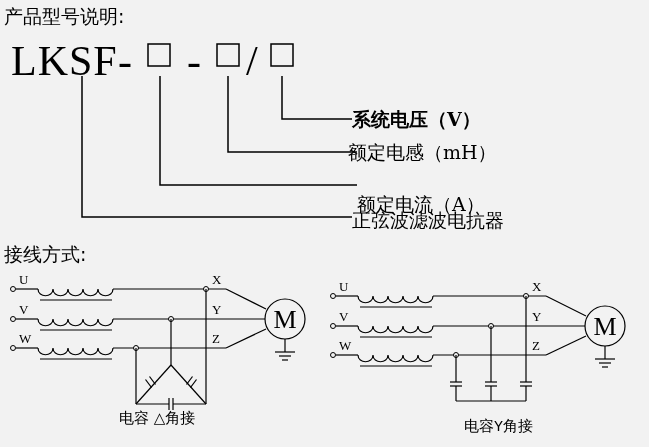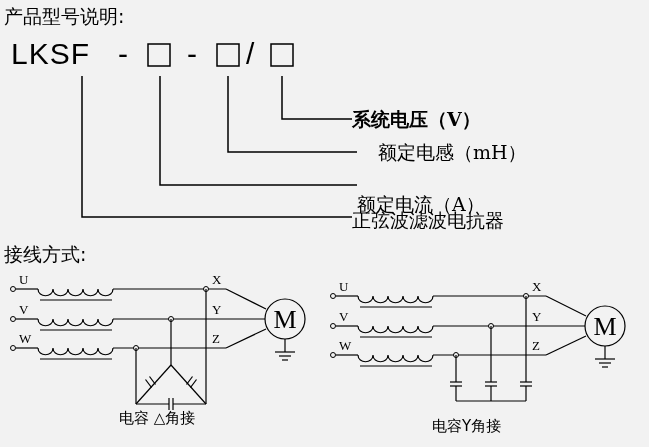--- a/index.html
+++ b/index.html
@@ -1,36 +1,36 @@
 <!DOCTYPE html>
 <html><head>
 <meta charset="utf-8">
 <style>
   html,body{margin:0;padding:0;}
   body{width:649px;height:447px;background:#f2f2f2;position:relative;overflow:hidden;font-family:"DejaVu Sans",sans-serif;color:#000;}
   .abs{position:absolute;white-space:nowrap;}
   .h1{font-size:19px;}
-  .model{font-family:Liberation Sans, sans-serif;font-size:30px;letter-spacing:1px;}
+  .model{font-family:Liberation Serif, serif;font-size:42px;letter-spacing:1px;}
   .desc{font-family:"DejaVu Serif",serif;font-size:19px;}
   .cap{font-size:15px;}
   svg{position:absolute;left:0;top:0;}
   svg text{font-family:"Liberation Serif",serif;}
 </style>
 </head>
 <body>
 
 <div class="abs h1" style="left:4px;top:4px;">产品型号说明:</div>
 
 <div class="abs model" style="left:11px;top:37px;">LKSF</div>
 <div class="abs model" style="left:118px;top:37px;">-</div>
 <div class="abs model" style="left:187px;top:37px;">-</div>
 <div class="abs model" style="left:246px;top:37px;">/</div>
 
 <div class="abs desc" style="left:352px;top:107px;font-weight:bold;">系统电压（V）</div>
-<div class="abs desc" style="left:378px;top:140px;text-align:center;">额定电感（mH）</div>
+<div class="abs desc" style="left:348px;top:140px;text-align:center;">额定电感（mH）</div>
 <div class="abs desc" style="left:357px;top:168px;margin-top:24px;">额定电流（A）</div>
 <div class="abs desc" style="left:352px;top:208px;">正弦波滤波电抗器</div>
 
 <svg width="649" height="447">
   <g stroke="#000" stroke-width="1.5" fill="none">
 
     <rect x="148" y="44" width="22" height="22"></rect>
     <rect x="217" y="44" width="22" height="22"></rect>
     <rect x="271" y="44" width="22" height="22"></rect>
 
@@ -133,13 +133,13 @@
       <line x1="526" y1="296" x2="526" y2="382" stroke="#000" stroke-width="1.2" fill="none"></line>
       <line x1="520" y1="382" x2="532" y2="382" stroke="#000" stroke-width="1.2" fill="none"></line>
       <line x1="520" y1="386" x2="532" y2="386" stroke="#000" stroke-width="1.2" fill="none"></line>
       <line x1="526" y1="386" x2="526" y2="401" stroke="#000" stroke-width="1.2" fill="none"></line>
       <line x1="456" y1="401" x2="526" y2="401" stroke="#000" stroke-width="1.2" fill="none"></line>
     </g>
 </svg>
 
 <div class="abs h1" style="left:4px;top:242px;">接线方式:</div>
 <div class="abs cap" style="left:119px;top:409px;">电容 △角接</div>
-<div class="abs cap" style="left:432px;top:417px;">电容Y角接</div>
+<div class="abs cap" style="left:464px;top:417px;font-family:Liberation Mono, monospace;">电容Y角接</div>
 
 </body></html>

